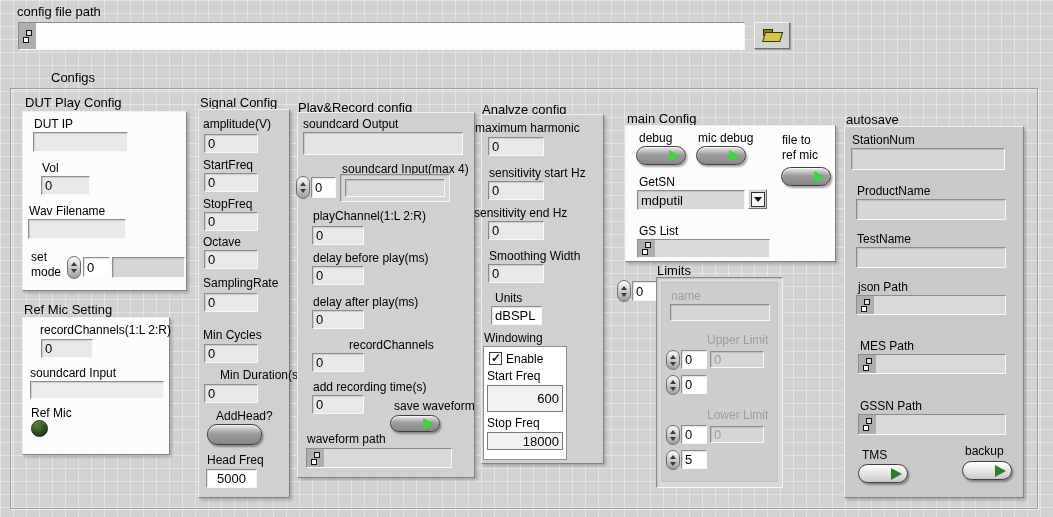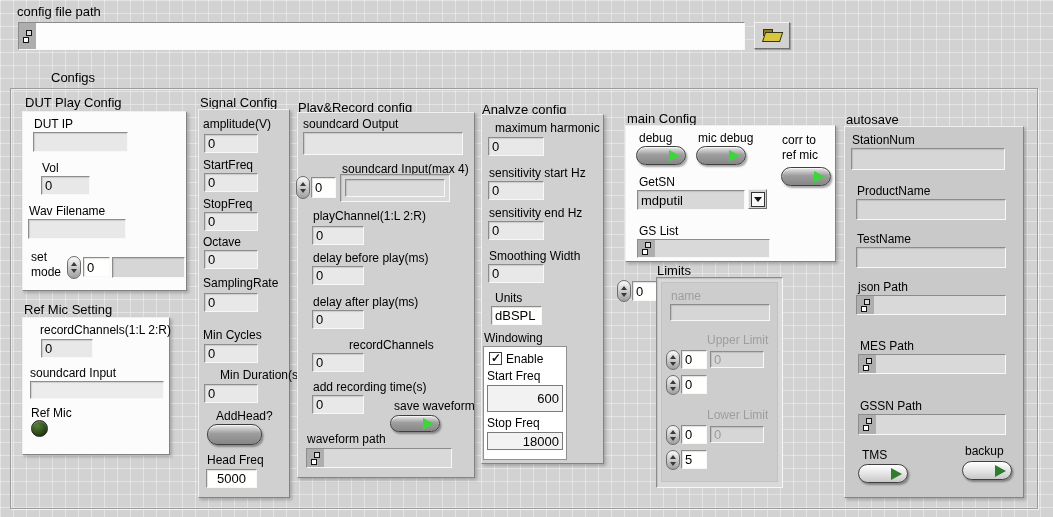--- a/index.html
+++ b/index.html
@@ -167,25 +167,25 @@
   <div class="lbl" style="left:307px;top:432px;">waveform path</div>
   <div class="pathctl" style="left:306px;top:448px;width:146px;height:20px;">
     <div class="path-strip">
         <div class="path-glyph"></div>
       </div>
     <div class="path-input"></div>
   </div>
 
   <div class="title" style="left:482px;top:102px;">Analyze config</div>
   <div class="panel gray" style="left:481px;top:114px;width:123px;height:350px;"></div>
-  <div class="lbl" style="left:475px;top:121px;padding-left:20px;">maximum harmonic</div>
+  <div class="lbl" style="left:475px;top:121px;">maximum harmonic</div>
   <div class="inset" style="left:488px;top:137px;width:56px;height:19px;">0</div>
   <div class="lbl" style="left:489px;top:166px;">sensitivity start Hz</div>
   <div class="inset" style="left:488px;top:181px;width:56px;height:19px;">0</div>
-  <div class="lbl" style="left:489px;top:206px;">sensitivity end Hz</div>
+  <div class="lbl" style="left:474px;top:206px;">sensitivity end Hz</div>
   <div class="inset" style="left:488px;top:221px;width:56px;height:19px;">0</div>
   <div class="lbl" style="left:489px;top:249px;">Smoothing Width</div>
   <div class="inset" style="left:488px;top:264px;width:56px;height:19px;">0</div>
   <div class="lbl" style="left:495px;top:291px;">Units</div>
   <div class="inset white" style="left:491px;top:306px;width:51px;height:19px;">dBSPL</div>
   <div class="lbl" style="left:484px;top:331px;">Windowing</div>
   <div class="wincluster" style="left:483px;top:346px;width:84px;height:114px;"></div>
   <div class="cb checked" style="left:489px;top:352px;"></div>
   <div class="lbl" style="left:506px;top:352px;">Enable</div>
   <div class="lbl" style="left:487px;top:369px;">Start Freq</div>
@@ -196,21 +196,21 @@
   <div class="title" style="left:627px;top:111px;">main Config</div>
   <div class="panel white" style="left:625px;top:125px;width:211px;height:137px;"></div>
   <div class="lbl" style="left:639px;top:131px;">debug</div>
   <div class="switch" style="left:636px;top:146px;width:50px;height:19px;">
       <span class="arr"></span>
     </div>
   <div class="lbl" style="left:698px;top:131px;">mic debug</div>
   <div class="switch" style="left:696px;top:146px;width:50px;height:19px;">
       <span class="arr"></span>
     </div>
-  <div class="lbl" style="left:782px;top:133px;">corr to</div>
+  <div class="lbl" style="left:782px;top:133px;">file to</div>
   <div class="lbl" style="left:782px;top:148px;">ref mic</div>
   <div class="switch" style="left:781px;top:167px;width:50px;height:19px;">
       <span class="arr"></span>
     </div>
   <div class="lbl" style="left:639px;top:175px;">GetSN</div>
   <div class="inset" style="left:637px;top:190px;width:108px;height:20px;background:#d8d8d8;">mdputil</div>
   <div class="ddbtn" style="left:748px;top:189px;width:19px;height:20px;">
     <span class="box">
         <span class="tri"></span>
       </span>

